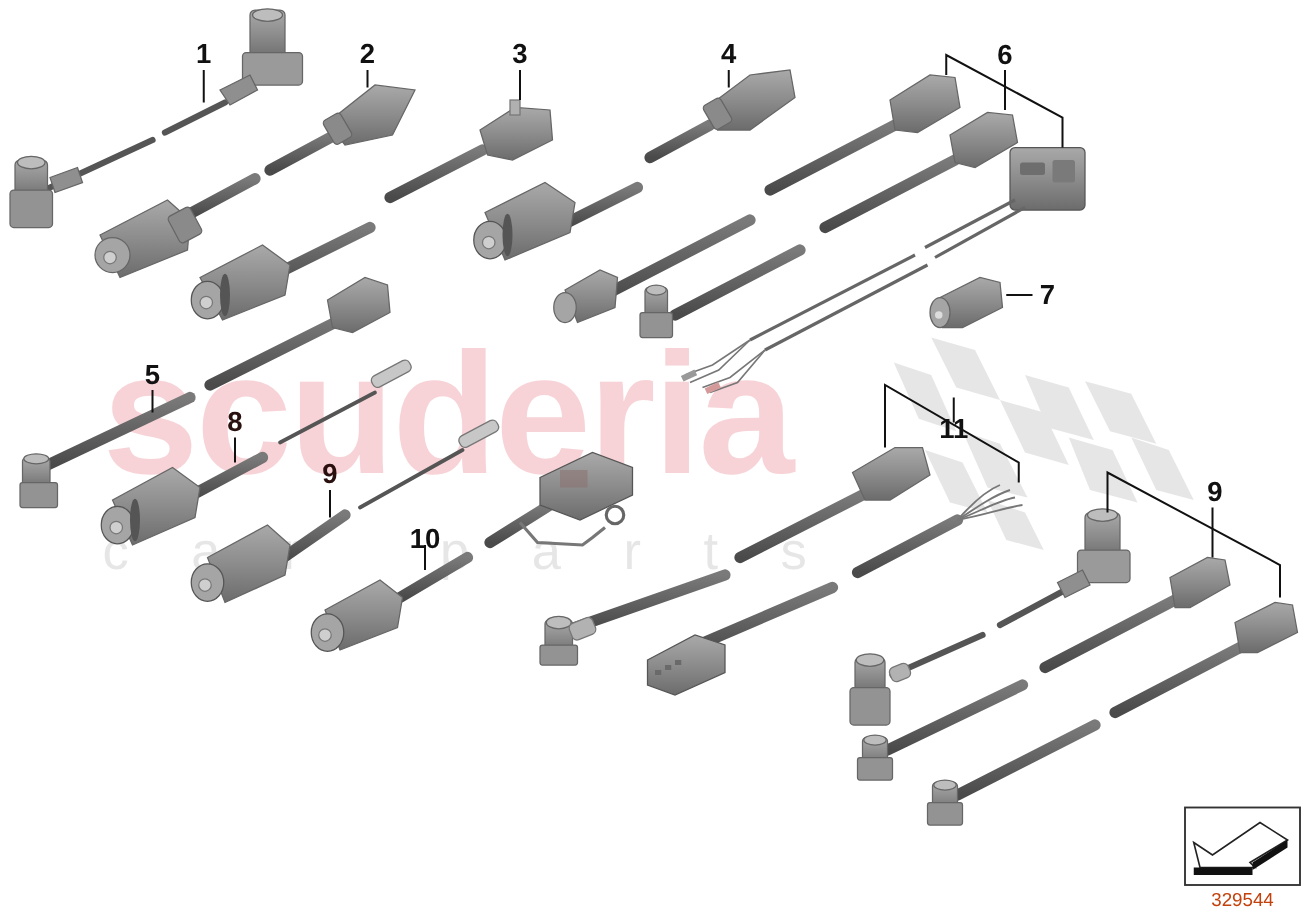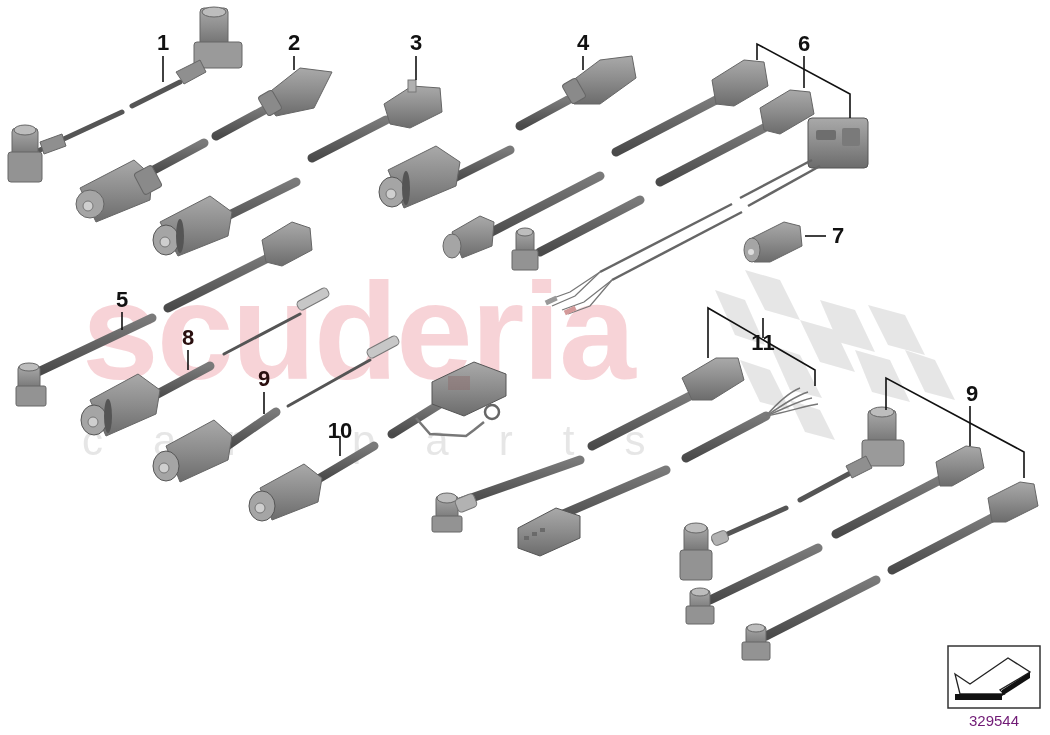--- a/index.html
+++ b/index.html
@@ -2,21 +2,21 @@
 <html><head>
 <meta charset="utf-8">
 <style>
   html, body { margin: 0; padding: 0; background: #ffffff; }
   body { width: 1050px; height: 735px; overflow: hidden; position: relative; font-family: "Liberation Sans", sans-serif; }
   #stage { position: absolute; left: 0; top: 0; width: 1050px; height: 735px; }
   .callout { position: absolute; font-family: "Liberation Sans", sans-serif; font-weight: bold; font-size: 22px; color: #111111; line-height: 1; transform: translateX(-50%); }
   .callout.alt { color: #2a0f0f; }
   .watermark-main { position: absolute; left: 82px; top: 262px; font-family: "Liberation Sans", sans-serif; font-weight: bold; font-size: 138px; letter-spacing: -2px; color: rgba(236, 150, 160, 0.42); line-height: 1; pointer-events: none; }
   .watermark-sub { position: absolute; left: 82px; top: 420px; font-family: "Liberation Sans", sans-serif; font-size: 42px; letter-spacing: 50px; color: rgba(200, 200, 200, 0.45); line-height: 1; pointer-events: none; }
-  .ref-number { position: absolute; left: 947px; top: 712px; width: 94px; text-align: center; font-family: "Liberation Sans", sans-serif; font-size: 15px; color: #701a75; }
+  .ref-number { position: absolute; left: 947px; top: 712px; width: 94px; text-align: center; font-family: "Liberation Sans", sans-serif; font-size: 15px; color: #c2410c; }
 </style>
 </head>
 <body>
 
 <div id="stage">
 
   <svg width="1050" height="735" style="position:absolute;left:0;top:0;">
     <g fill="#dedede" opacity="0.75">
       <polygon points="745,270 780,280 800,320 765,310"></polygon>
       <polygon points="715,290 745,300 765,345 735,335"></polygon>

